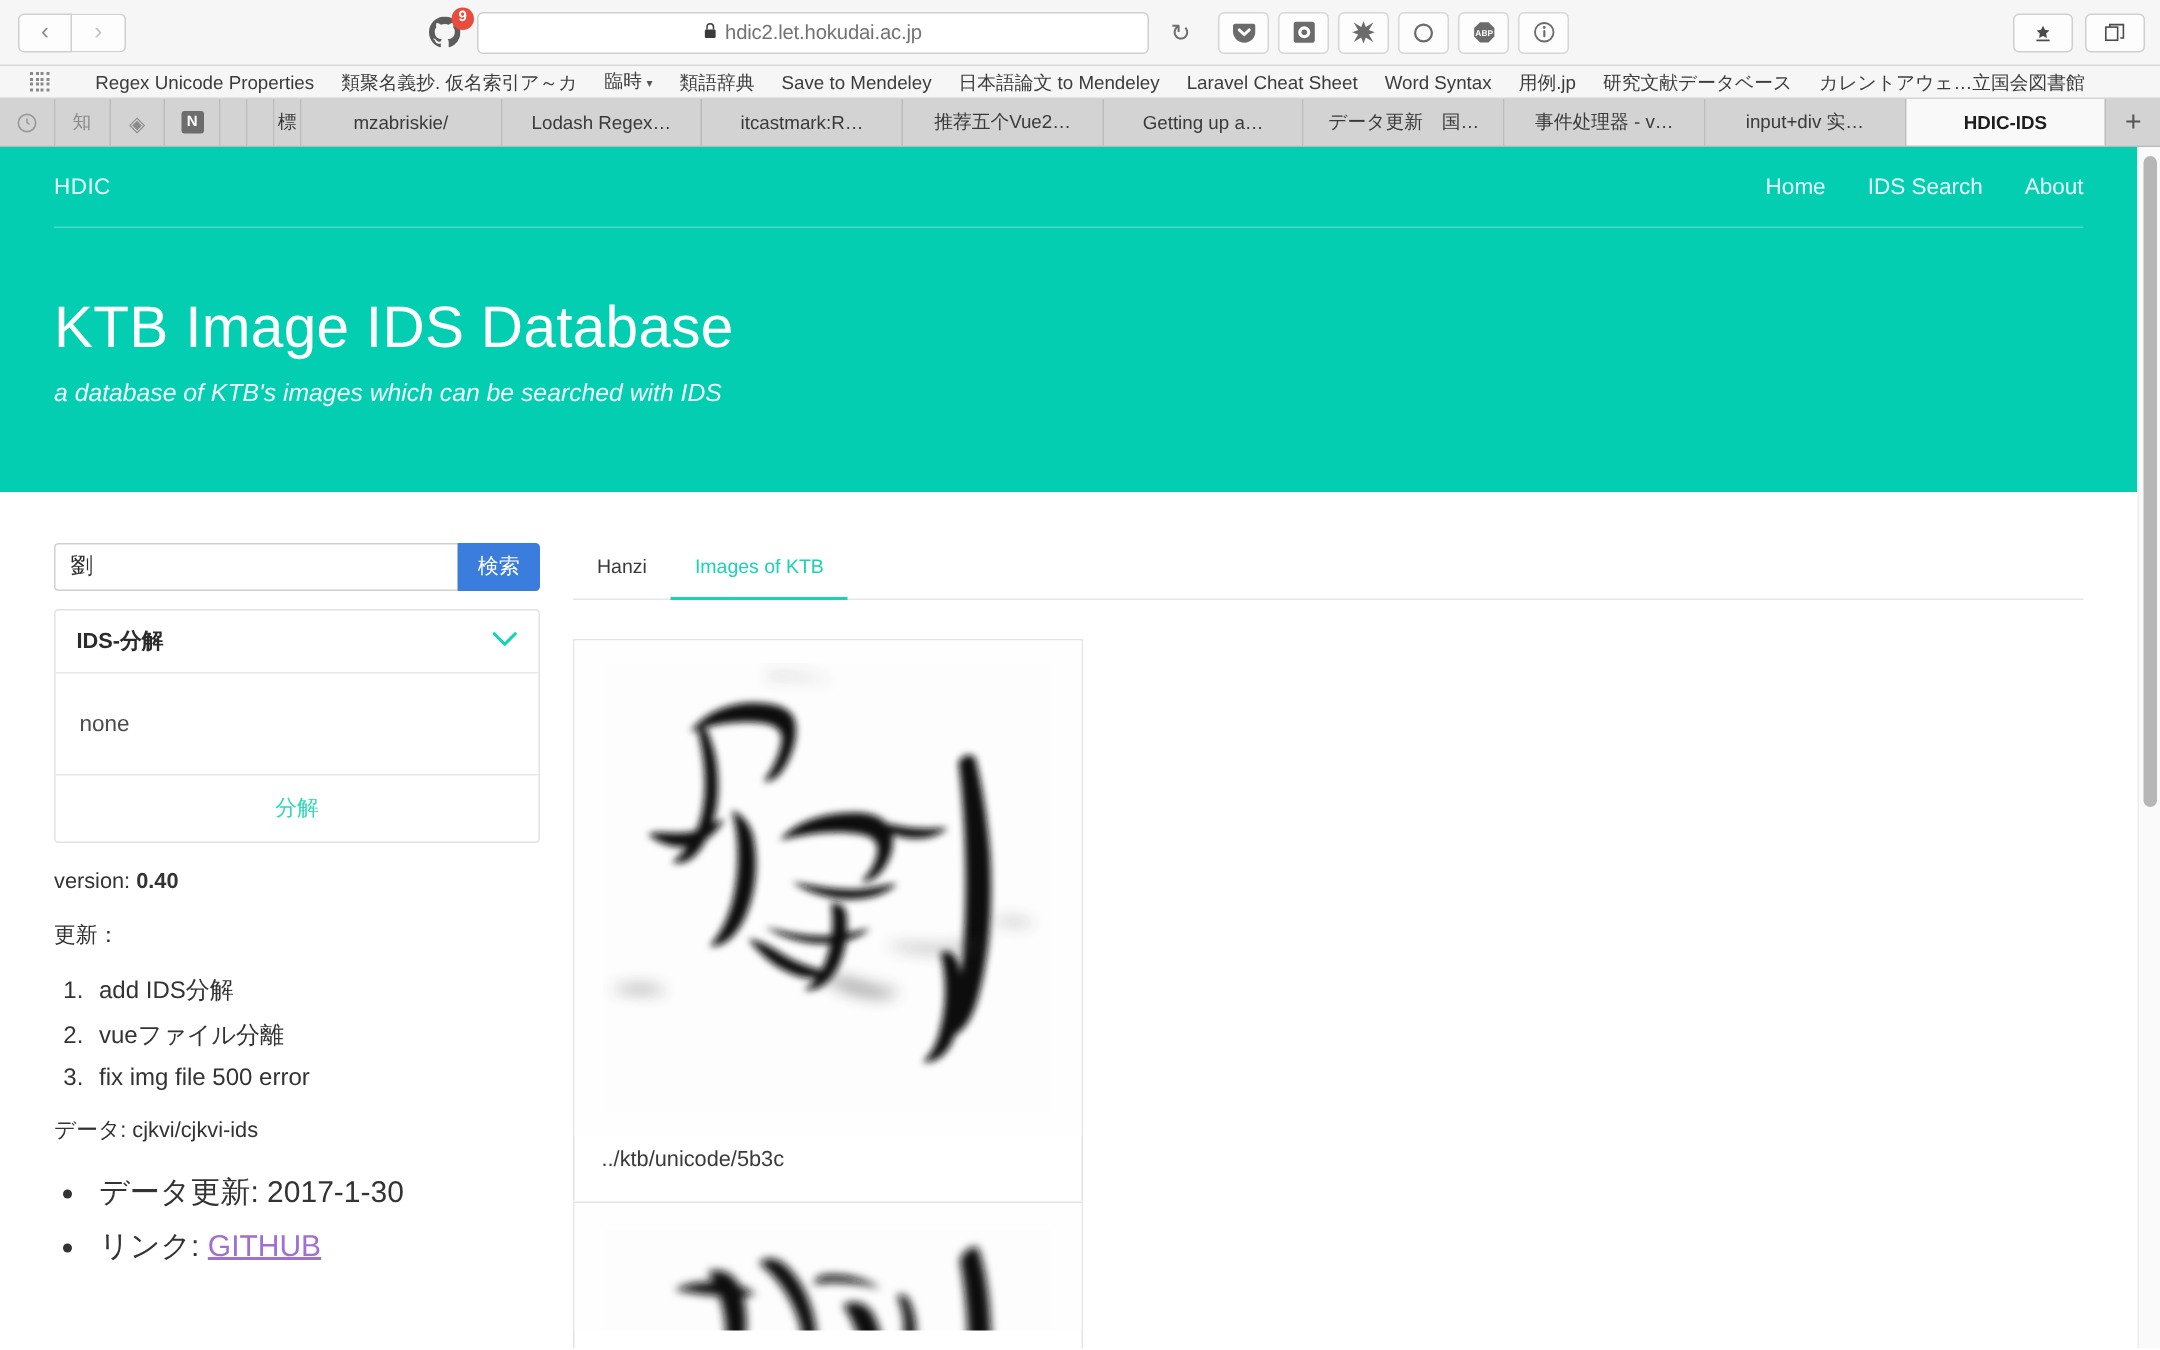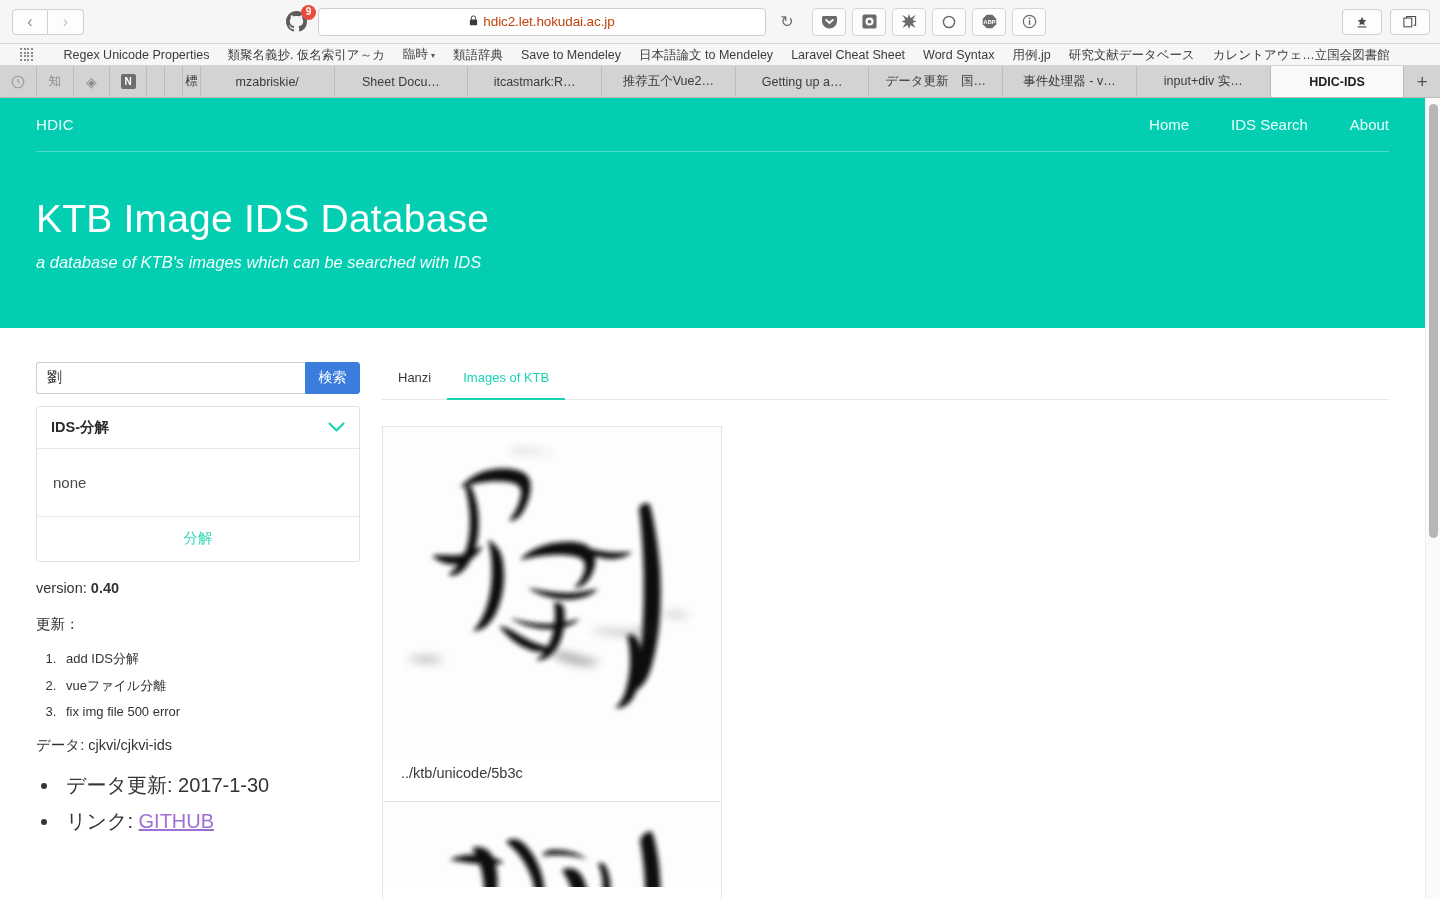--- a/index.html
+++ b/index.html
@@ -63,21 +63,21 @@
     border: 1px solid #cfcfcf;
     border-radius: 4px;
     display: flex;
     align-items: center;
     justify-content: center;
     position: relative;
   }
   .urlbar .lock { margin-right: 5px; font-size: 11px; color: #4a4a4a; }
   .url-text {
     font-size: 13.5px;
-    color: #c2410c;
+    color: #737373;
     letter-spacing: -0.1px;
   }
   .reload-btn {
     width: 30px; height: 28px;
     margin-left: 6px;
     display: flex; align-items: center; justify-content: center;
     color: #6f6f6f; font-size: 16px;
   }
 
   .ext-icons { display: flex; gap: 6px; margin-left: 10px; }
@@ -176,21 +176,21 @@
 
   .hero { background: #03ceb2; padding: 0 36px; }
   .hero-nav {
     display: flex;
     align-items: center;
     justify-content: space-between;
     height: 54px;
     border-bottom: 1px solid rgba(255,255,255,0.28);
   }
   .brand { color: #eafffb; font-size: 15px; letter-spacing: 0.3px; }
-  .hero-links { display: flex; gap: 42px; }
+  .hero-links { display: flex; gap: 28px; }
   .hero-links a {
     color: #e8fffb; text-decoration: none; font-size: 15px;
   }
   .hero-body { padding: 45px 0 56px 0; }
   .hero-title {
     color: #ffffff;
     font-size: 39px;
     font-weight: 400;
     letter-spacing: 0.2px;
     line-height: 1.15;
@@ -261,21 +261,21 @@
     display: flex; align-items: center; justify-content: center;
     color: #2fd9b9;
     font-size: 14.5px;
     cursor: pointer;
   }
 
   .meta { margin-top: 16px; color: #333; }
   .meta p { font-size: 14.5px; margin-bottom: 16px; line-height: 1.4; }
   .meta p b { font-weight: bold; }
   .meta ol { margin: 0 0 16px 24px; }
-  .meta ol li { font-size: 13px; margin-bottom: 9px; padding-left: 6px; }
+  .meta ol li { font-size: 16px; margin-bottom: 9px; padding-left: 6px; }
   .meta ul { margin: 0 0 16px 24px; }
   .meta ul li { font-size: 20px; margin-bottom: 9px; padding-left: 6px; }
   .meta a { color: #a06fd4; }
 
   .main { flex: 1; min-width: 0; }
   .tabs {
     display: flex;
     border-bottom: 1px solid #e6e6e6;
     gap: 0;
   }
@@ -460,21 +460,21 @@
     <div class="tab pinned">
       <span class="pin-glyph">◈</span>
     </div>
     <div class="tab pinned">
       <span class="nbox">N</span>
     </div>
     <div class="tab narrow"></div>
     <div class="tab narrow"></div>
     <div class="tab narrow">標</div>
     <div class="tab normal">mzabriskie/</div>
-    <div class="tab normal">Sheet Docu…</div>
+    <div class="tab normal">Lodash Regex…</div>
     <div class="tab normal">itcastmark:R…</div>
     <div class="tab normal">推荐五个Vue2…</div>
     <div class="tab normal">Getting up a…</div>
     <div class="tab normal">データ更新　国…</div>
     <div class="tab normal">事件处理器 - v…</div>
     <div class="tab normal">input+div 实…</div>
     <div class="tab normal active">HDIC-IDS</div>
     <div class="tab newtab">+</div>
   </div>
 

